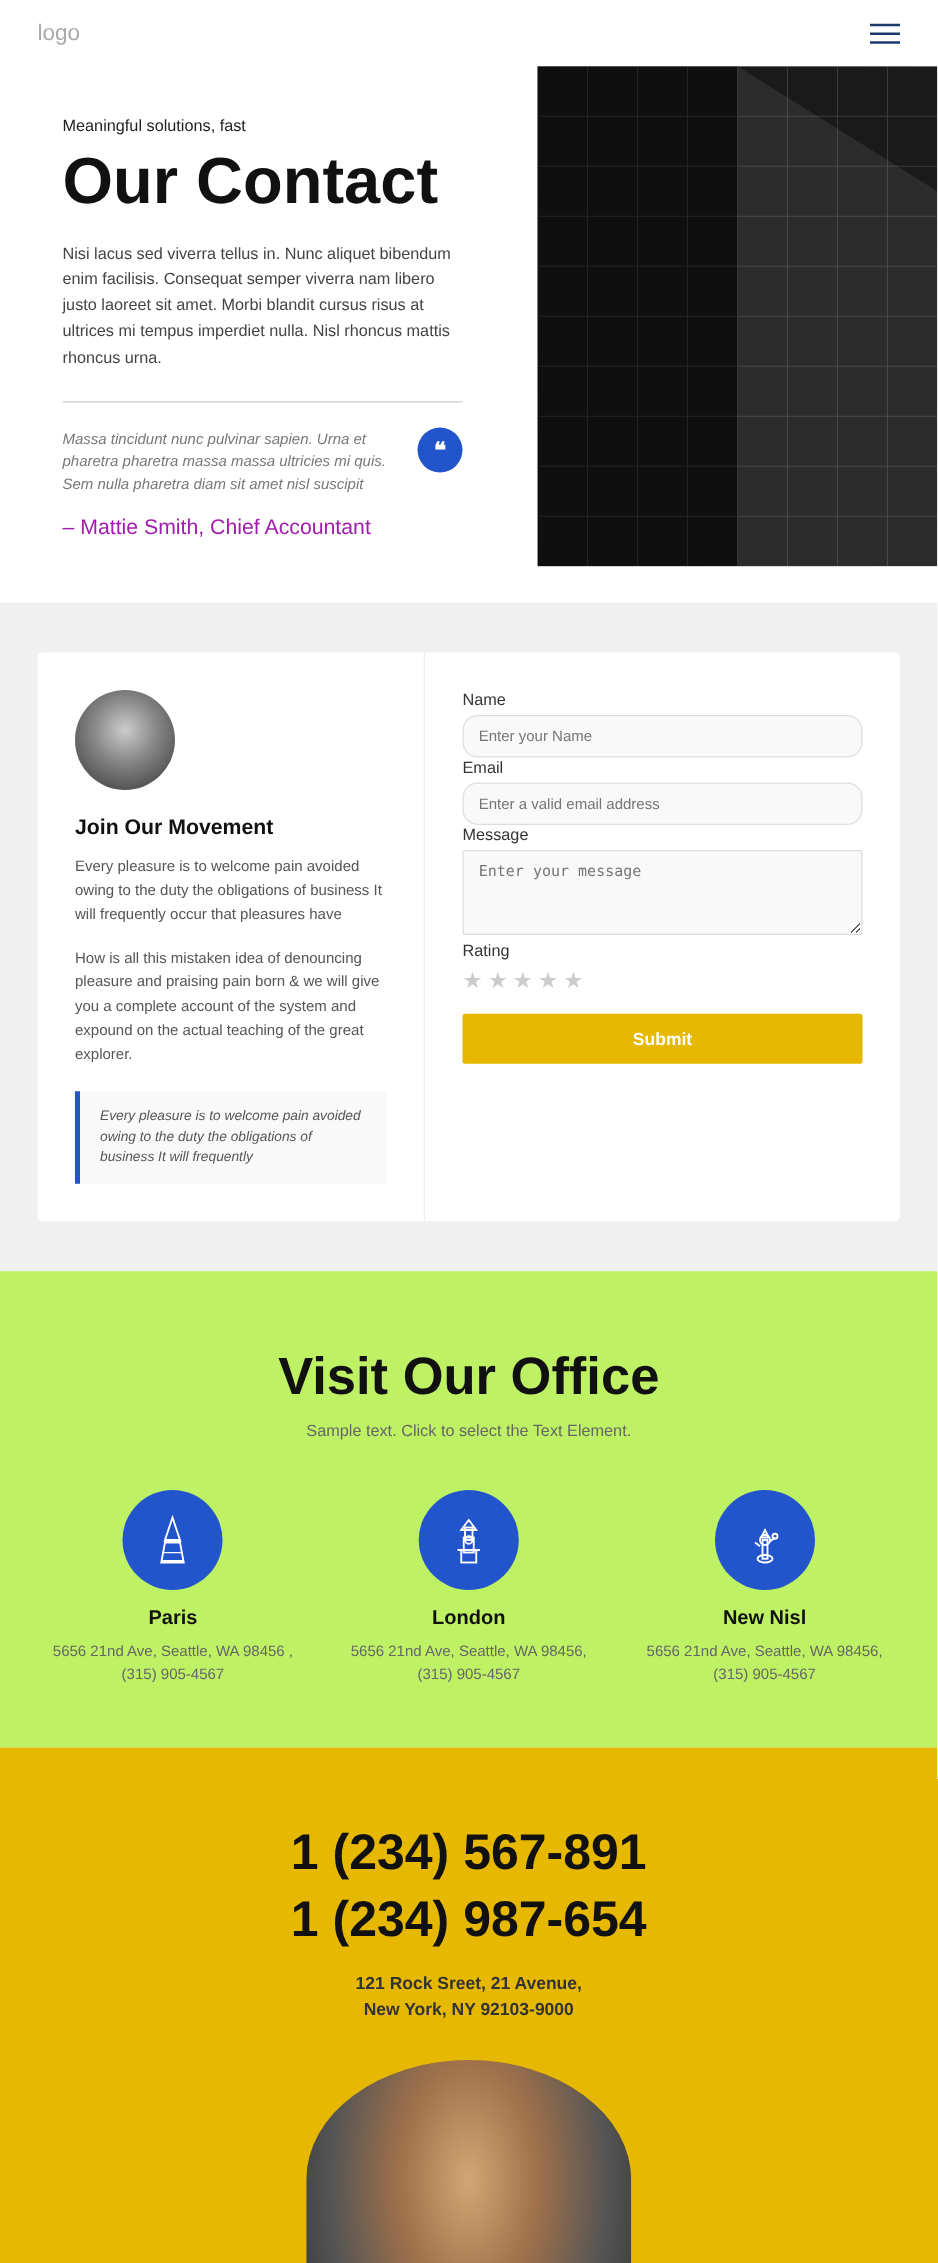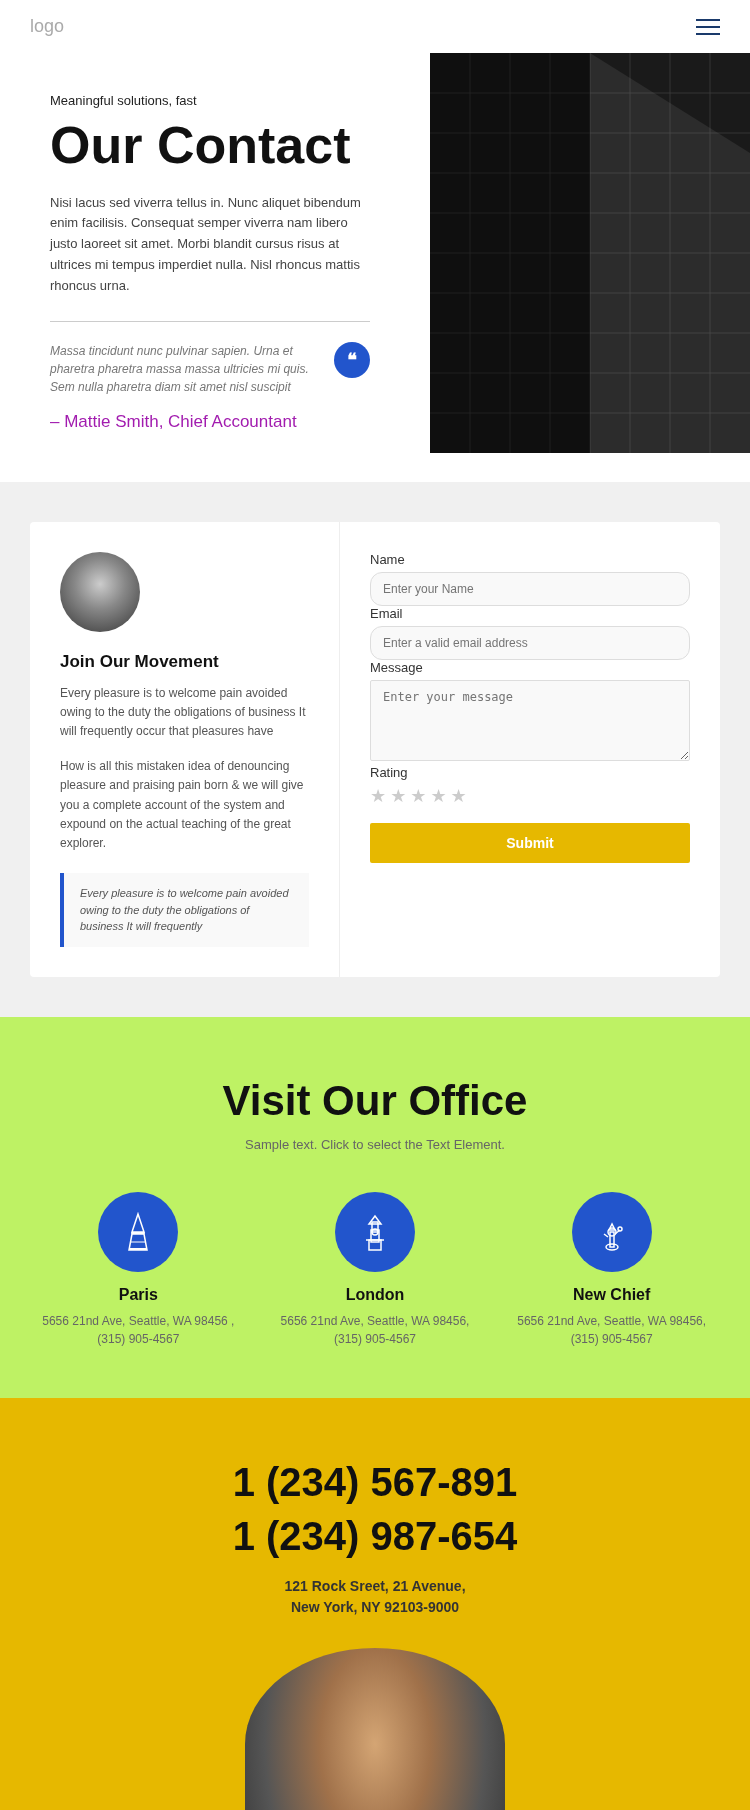--- a/index.html
+++ b/index.html
@@ -92,21 +92,21 @@
     .form-input {
       width: 100%; padding: 9px 12px;
       border: 1px solid #ddd; border-radius: 12px;
       font-size: 12px; color: #999; background: #f9f9f9;
       outline: none;
     }
     .form-textarea {
       width: 100%; padding: 9px 12px;
       border: 1px solid #ddd; border-radius: 2px;
       font-size: 12px; color: #999; background: #f9f9f9;
-      outline: none; height: 81px; resize: vertical;
+      outline: none; height: 68px; resize: vertical;
     }
     .rating-stars { display: flex; gap: 4px; margin-top: 5px; }
     .star { color: #ccc; font-size: 18px; cursor: pointer; }
     .submit-btn {
       width: 100%; padding: 12px;
       background: #e6b800; border: none; border-radius: 2px;
       font-size: 14px; font-weight: 600; color: #fff;
       cursor: pointer; margin-top: 16px;
     }
 
@@ -292,21 +292,21 @@
 
           <ellipse cx="20" cy="35" rx="6" ry="3" stroke="white"></ellipse>
           <rect x="18" y="20" width="4" height="15" stroke="white"></rect>
           <ellipse cx="20" cy="20" rx="4" ry="4" stroke="white"></ellipse>
           <polygon points="20,12 17,18 23,18" stroke="white" fill="none"></polygon>
           <line x1="23" y1="22" x2="28" y2="18" stroke="white" stroke-width="1.5"></line>
           <circle cx="28" cy="17" r="2" stroke="white" fill="none"></circle>
           <line x1="16" y1="25" x2="12" y2="22" stroke="white"></line>
         </svg>
       </div>
-      <p class="office-city">New Chief</p>
+      <p class="office-city">New Nisl</p>
       <p class="office-address">5656 21nd Ave, Seattle, WA 98456, (315) 905-4567</p>
     </div>
   </div>
 </section>
 
 <section class="cta-section">
   <h2 class="cta-phone">1 (234) 567-891</h2>
   <h2 class="cta-phone">1 (234) 987-654</h2>
   <p class="cta-address">
     <span>121 Rock Sreet, 21 Avenue,</span><br>

